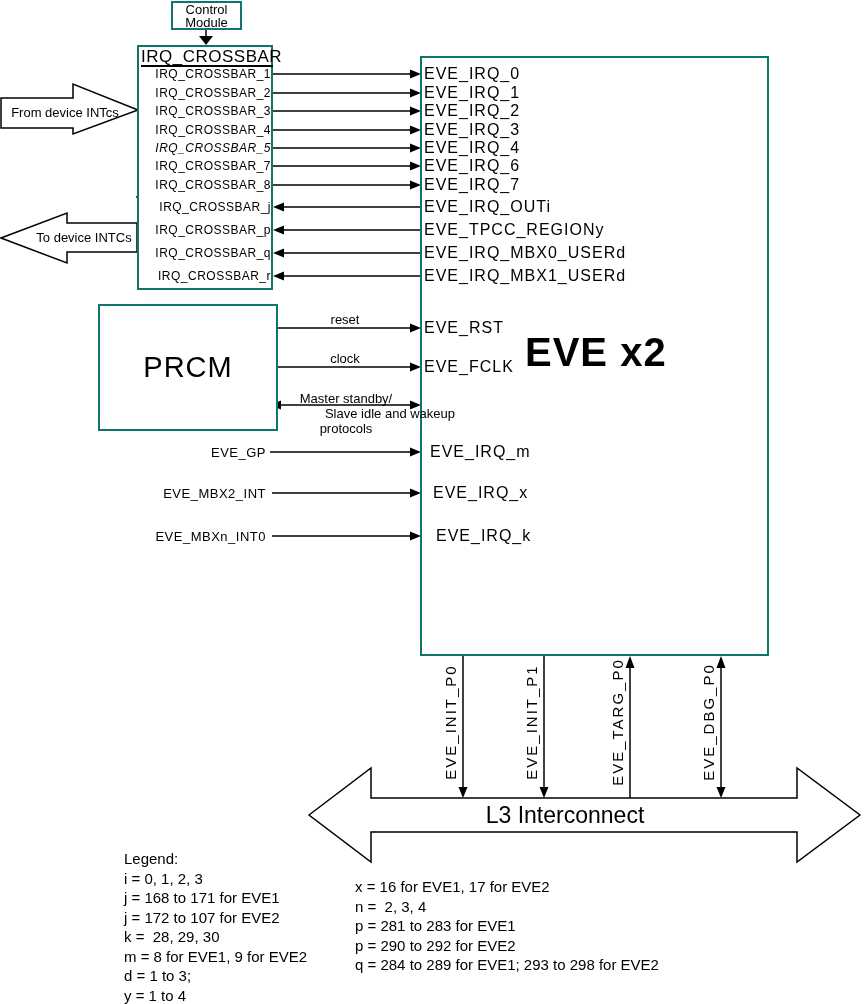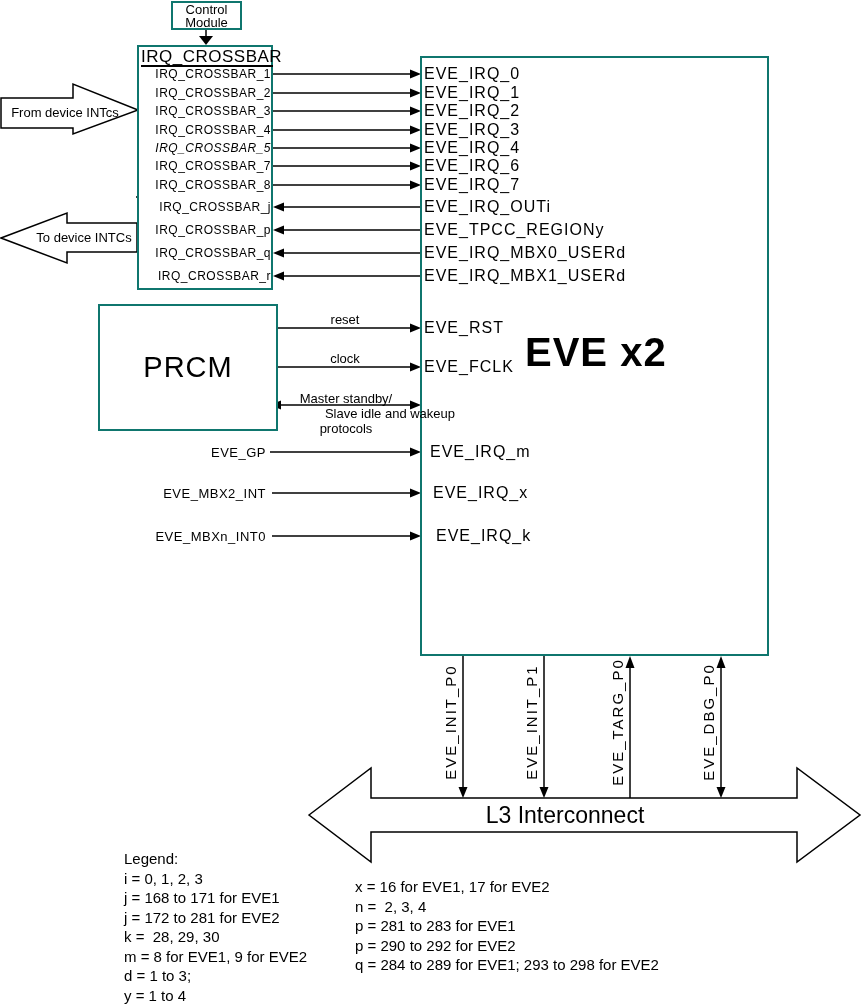--- a/index.html
+++ b/index.html
@@ -165,21 +165,21 @@
   <div class="portlabel" style="left:462px;">EVE_INIT_P1</div>
   <div class="portlabel" style="left:548px;">EVE_TARG_P0</div>
   <div class="portlabel" style="left:639px;">EVE_DBG_P0</div>
 
   <div class="abs" style="left:365px;top:802px;width:400px;text-align:center;font-size:23px;">L3 Interconnect</div>
 
   <div class="abs" style="left:124px;top:849px;">
     <div class="legendline">Legend:</div>
     <div class="legendline">i = 0, 1, 2, 3</div>
     <div class="legendline">j = 168 to 171 for EVE1</div>
-    <div class="legendline">j = 172 to 281 for EVE2</div>
+    <div class="legendline">j = 172 to 107 for EVE2</div>
     <div class="legendline">k =  28, 29, 30</div>
     <div class="legendline">m = 8 for EVE1, 9 for EVE2</div>
     <div class="legendline">d = 1 to 3;</div>
     <div class="legendline">y = 1 to 4</div>
   </div>
   <div class="abs" style="left:355px;top:877px;">
     <div class="legendline">x = 16 for EVE1, 17 for EVE2</div>
     <div class="legendline">n =  2, 3, 4</div>
     <div class="legendline">p = 281 to 283 for EVE1</div>
     <div class="legendline">p = 290 to 292 for EVE2</div>

